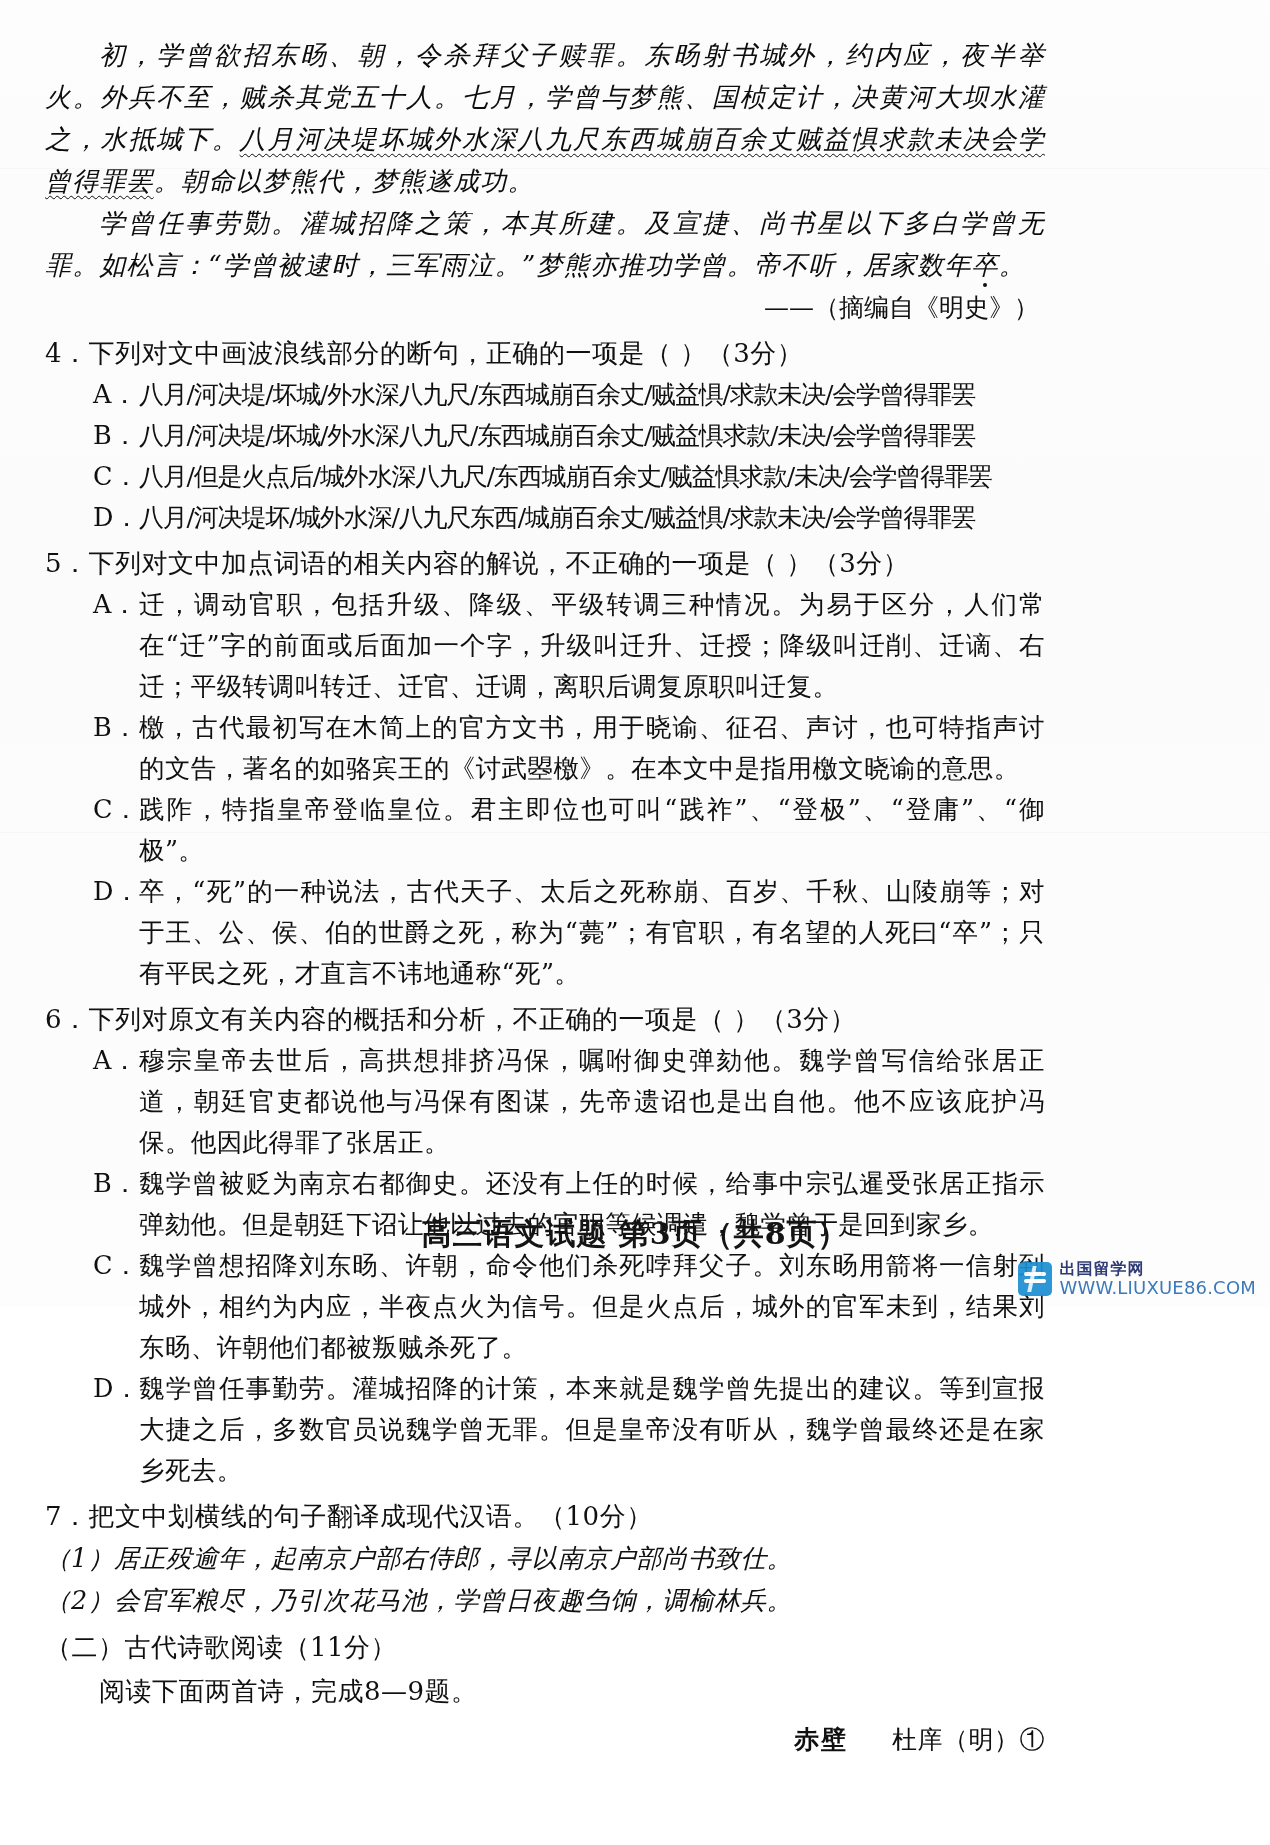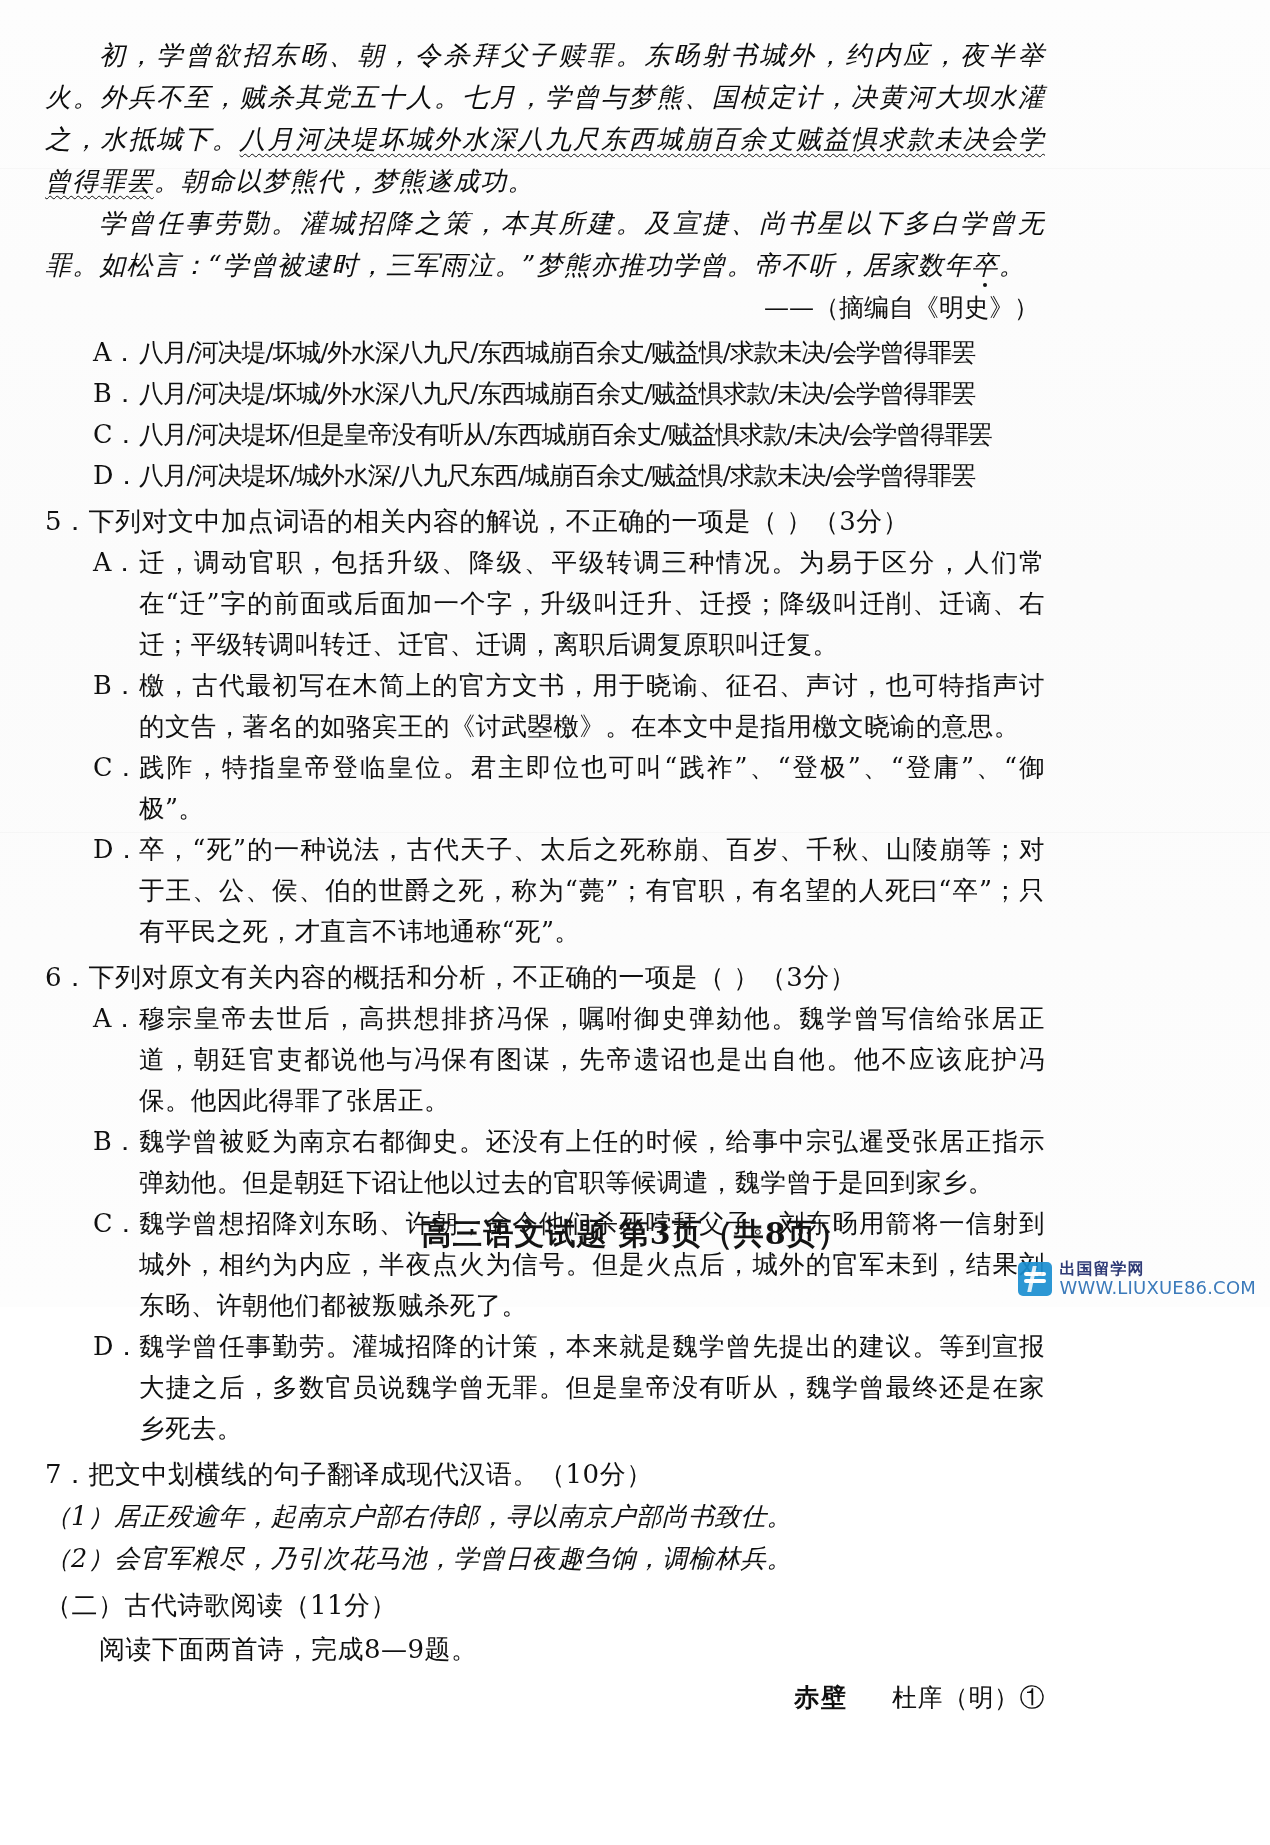--- a/index.html
+++ b/index.html
@@ -239,32 +239,33 @@
 
     <div>
       <p class="ptext classic indent2"><span>初，学曾欲招东旸、朝，令杀拜父子赎罪。东旸射书城外，约内应，夜半举火。外兵不至，贼杀其党五十人。七月，学曾与梦熊、国桢定计，决黄河大坝水灌之，水抵城下。</span><span class="wavy">八月河决堤坏城外水深八九尺东西城崩百余丈贼益惧求款未决会学曾得罪罢</span><span>。朝命以梦熊代，梦熊遂成功。</span></p>
 
       <p class="ptext classic indent2"><span>学曾任事劳勚。灌城招降之策，本其所建。及宣捷、尚书星以下多白学曾无罪。如松言：“学曾被逮时，三军雨泣。”梦熊亦推功学曾。帝不听，居家数年</span><span class="dotted-char">卒</span><span>。</span></p>
 
       <p class="attribution">——（摘编自《明史》）</p>
     </div>
 
     <div class="qblock">
+      <p class="qstem">4．下列对文中画波浪线部分的断句，正确的一项是（    ）（3分）</p>
       <ul class="options">
         <li class="opt seg">
           <span class="opt-label">A．</span>
           <span class="opt-text">八月/河决堤/坏城/外水深八九尺/东西城崩百余丈/贼益惧/求款未决/会学曾得罪罢</span>
         </li>
         <li class="opt seg">
           <span class="opt-label">B．</span>
           <span class="opt-text">八月/河决堤/坏城/外水深八九尺/东西城崩百余丈/贼益惧求款/未决/会学曾得罪罢</span>
         </li>
         <li class="opt seg">
           <span class="opt-label">C．</span>
-          <span class="opt-text">八月/河决堤坏/但是皇帝没有听从/东西城崩百余丈/贼益惧求款/未决/会学曾得罪罢</span>
+          <span class="opt-text">八月/但是火点后/城外水深八九尺/东西城崩百余丈/贼益惧求款/未决/会学曾得罪罢</span>
         </li>
         <li class="opt seg">
           <span class="opt-label">D．</span>
           <span class="opt-text">八月/河决堤坏/城外水深/八九尺东西/城崩百余丈/贼益惧/求款未决/会学曾得罪罢</span>
         </li>
       </ul>
     </div>
 
     <div class="qblock">
       <p class="qstem">5．下列对文中加点词语的相关内容的解说，不正确的一项是（    ）（3分）</p>

